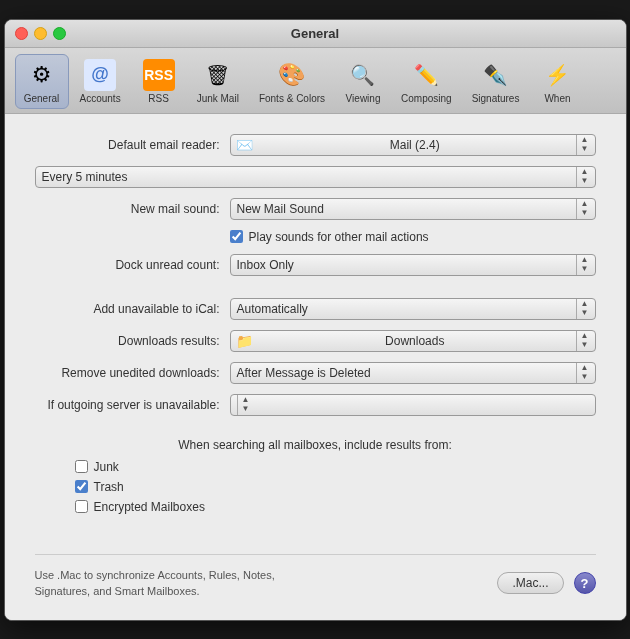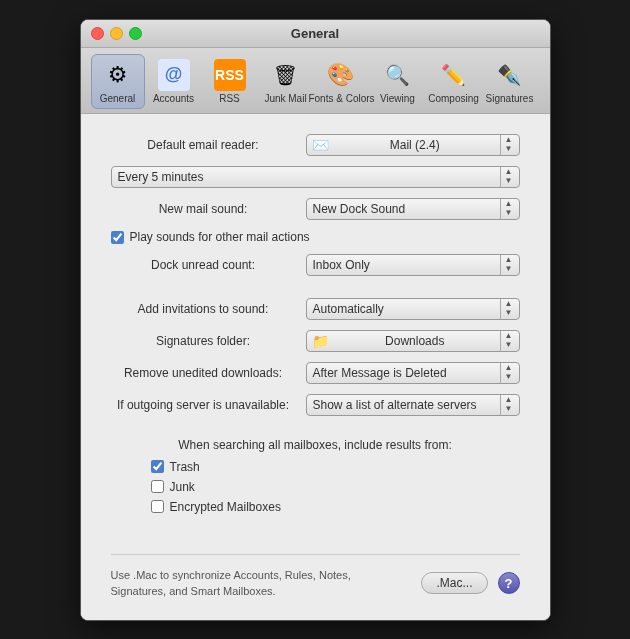--- a/index.html
+++ b/index.html
@@ -8,21 +8,21 @@
       background: #1a1a1a;
       display: flex;
       justify-content: center;
       align-items: center;
       width: 630px;
       height: 639px;
       font-family: 'Lucida Grande', 'Helvetica Neue', Arial, sans-serif;
     }
 
     .window {
-      width: 471px;
+      width: 623px;
       background: #ececec;
       border-radius: 8px;
       overflow: hidden;
       box-shadow: 0 8px 30px rgba(0,0,0,0.6);
       border: 1px solid #555;
     }
 
     .titlebar {
       background: linear-gradient(to bottom, #e0e0e0, #c8c8c8);
       height: 28px;
@@ -107,21 +107,21 @@
       padding: 20px 30px 20px 30px;
     }
 
     .form-row {
       display: flex;
       align-items: center;
       margin-bottom: 10px;
     }
 
     .form-label {
-      text-align: center;
+      text-align: right;
       font-size: 12px;
       color: #333;
       flex: 0 0 195px;
       padding-right: 10px;
     }
 
     .form-control {
       flex: 1;
     }
 
@@ -170,22 +170,23 @@
       accent-color: #4a7fcb;
     }
 
     .checkbox-row label {
       font-size: 12px;
       color: #333;
     }
 
     .play-sounds-row {
       display: flex;
-      align-items: flex-end;
+      align-items: center;
       margin-bottom: 10px;
+      margin-left: 195px;
     }
 
     .play-sounds-row input[type="checkbox"] {
       margin-right: 6px;
       accent-color: #4a7fcb;
     }
 
     .play-sounds-row label {
       font-size: 12px;
       color: #333;
@@ -304,21 +305,21 @@
     <div class="toolbar-item">
       <div class="toolbar-icon" style="font-size:20px;">✏️</div>
       <div class="toolbar-label">Composing</div>
     </div>
     <div class="toolbar-item">
       <div class="toolbar-icon" style="font-size:20px;">✒️</div>
       <div class="toolbar-label">Signatures</div>
     </div>
     <div class="toolbar-item">
       <div class="toolbar-icon" style="font-size:20px;">⚡</div>
-      <div class="toolbar-label">Rules</div>
+      <div class="toolbar-label">When</div>
     </div>
   </div>
 
   <div class="content">
 
     <div class="form-row">
       <div class="form-label">Default email reader:</div>
       <div class="form-control">
         <div class="select-box">
           <span class="select-icon">✉️</span>
@@ -340,21 +341,21 @@
             <div class="select-arrow-down">▼</div>
           </div>
         </div>
       </div>
     </div>
 
     <div class="form-row">
       <div class="form-label">New mail sound:</div>
       <div class="form-control">
         <div class="select-box">
-          <span>New Dock Sound</span>
+          <span>New Mail Sound</span>
           <div class="select-arrows">
             <div class="select-arrow-up">▲</div>
             <div class="select-arrow-down">▼</div>
           </div>
         </div>
       </div>
     </div>
 
     <div class="play-sounds-row">
       <input type="checkbox" id="play-sounds" checked="" style="">
@@ -370,34 +371,34 @@
             <div class="select-arrow-up">▲</div>
             <div class="select-arrow-down">▼</div>
           </div>
         </div>
       </div>
     </div>
 
     <div class="separator"></div>
 
     <div class="form-row">
-      <div class="form-label">Add invitations to sound:</div>
+      <div class="form-label">Add unavailable to iCal:</div>
       <div class="form-control">
         <div class="select-box">
           <span>Automatically</span>
           <div class="select-arrows">
             <div class="select-arrow-up">▲</div>
             <div class="select-arrow-down">▼</div>
           </div>
         </div>
       </div>
     </div>
 
     <div class="form-row">
-      <div class="form-label">Signatures folder:</div>
+      <div class="form-label">Downloads results:</div>
       <div class="form-control">
         <div class="select-box">
           <span class="select-icon">📁</span>
           <span>Downloads</span>
           <div class="select-arrows">
             <div class="select-arrow-up">▲</div>
             <div class="select-arrow-down">▼</div>
           </div>
         </div>
       </div>
@@ -413,41 +414,40 @@
             <div class="select-arrow-down">▼</div>
           </div>
         </div>
       </div>
     </div>
 
     <div class="form-row">
       <div class="form-label">If outgoing server is unavailable:</div>
       <div class="form-control">
         <div class="select-box">
-          <span>Show a list of alternate servers</span>
           <div class="select-arrows">
             <div class="select-arrow-up">▲</div>
             <div class="select-arrow-down">▼</div>
           </div>
         </div>
       </div>
     </div>
 
     <div class="separator"></div>
 
     <div class="search-section">
       <div class="search-title">When searching all mailboxes, include results from:</div>
       <div class="checkboxes-group">
         <div class="checkbox-row">
+          <input type="checkbox" id="junk" style="">
+          <label for="junk">Junk</label>
+        </div>
+        <div class="checkbox-row">
           <input type="checkbox" id="trash" checked="" style="">
           <label for="trash">Trash</label>
-        </div>
-        <div class="checkbox-row">
-          <input type="checkbox" id="junk" style="">
-          <label for="junk">Junk</label>
         </div>
         <div class="checkbox-row">
           <input type="checkbox" id="encrypted" style="">
           <label for="encrypted">Encrypted Mailboxes</label>
         </div>
       </div>
     </div>
 
     <div class="separator"></div>
 

